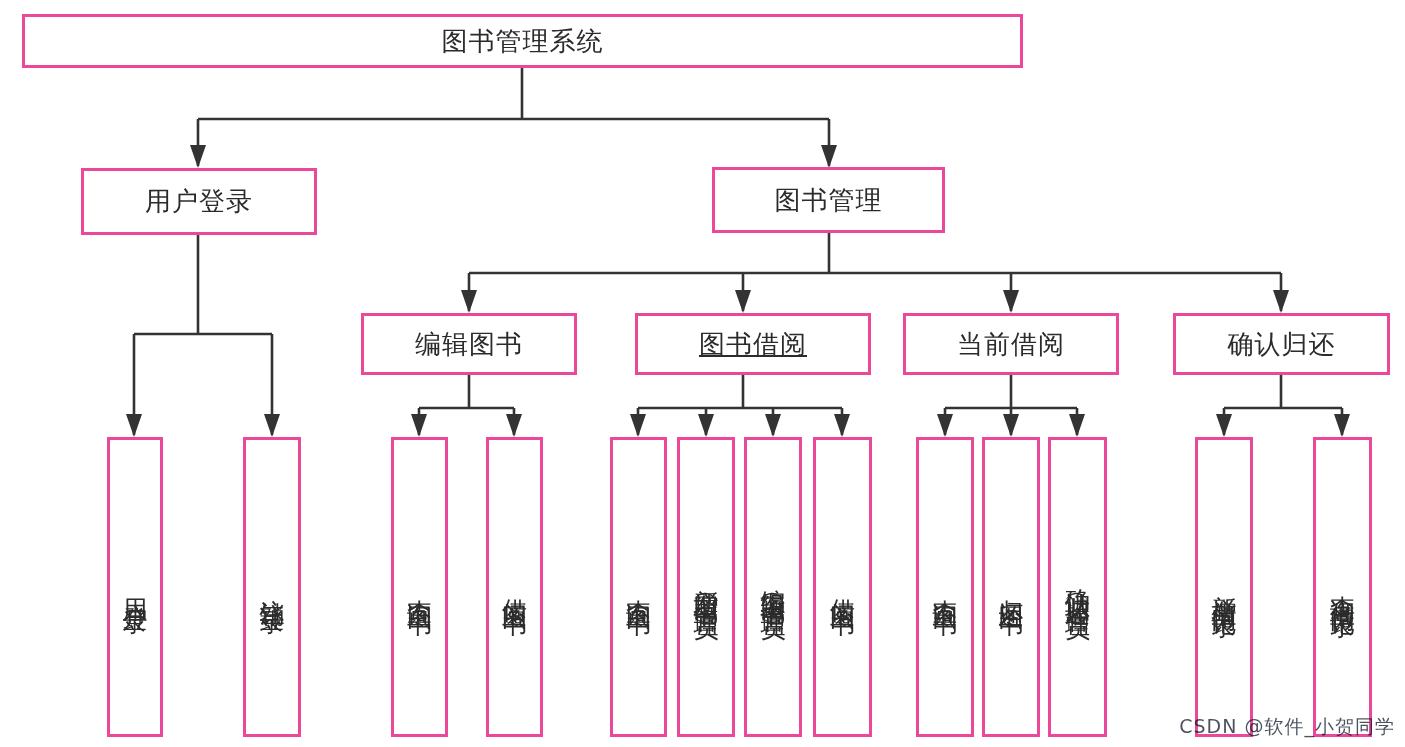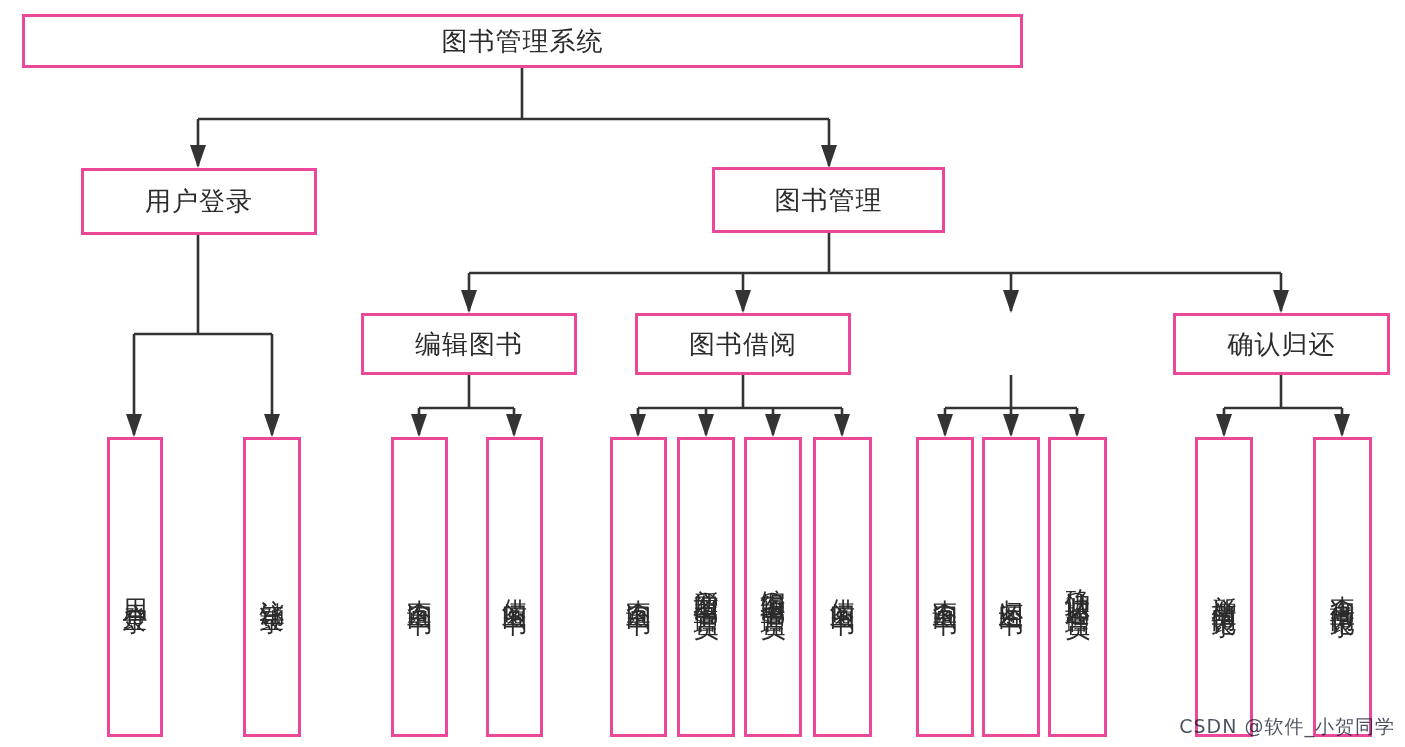--- a/index.html
+++ b/index.html
@@ -101,21 +101,22 @@
       <polygon points="1334,414 1350,414 1342,437"></polygon>
     </g>
   </svg>
 
   <div class="box hbox" style="left:22px; top:14px; width:1001px; height:54px;">图书管理系统</div>
 
   <div class="box hbox" style="left:81px; top:168px; width:236px; height:67px;">用户登录</div>
   <div class="box hbox" style="left:712px; top:167px; width:233px; height:66px;">图书管理</div>
 
   <div class="box hbox" style="left:361px; top:313px; width:216px; height:62px;">编辑图书</div>
-  <div class="box hbox" style="left:635px; top:313px; width:216px; height:62px;">图书借阅</div>
+  <div class="box hbox" style="left:635px; top:313px; width:236px; height:62px;text-decoration:underline;">图书借阅</div>
+  <div class="box hbox" style="left:903px; top:313px; width:216px; height:62px;">当前借阅</div>
   <div class="box hbox" style="left:1173px; top:313px; width:217px; height:62px;">确认归还</div>
 
   <div class="box vbox" style="left:107px; top:437px; width:56px; height:300px;">用户登录</div>
   <div class="box vbox" style="left:243px; top:437px; width:58px; height:300px;">注销登录</div>
 
   <div class="box vbox" style="left:391px; top:437px; width:57px; height:300px;">查询图书</div>
   <div class="box vbox" style="left:486px; top:437px; width:57px; height:300px;">借阅图书</div>
 
   <div class="box vbox" style="left:610px; top:437px; width:57px; height:300px;">查询图书</div>
   <div class="box vbox" style="left:677px; top:437px; width:58px; height:300px;">新增图书（管理员）</div>

